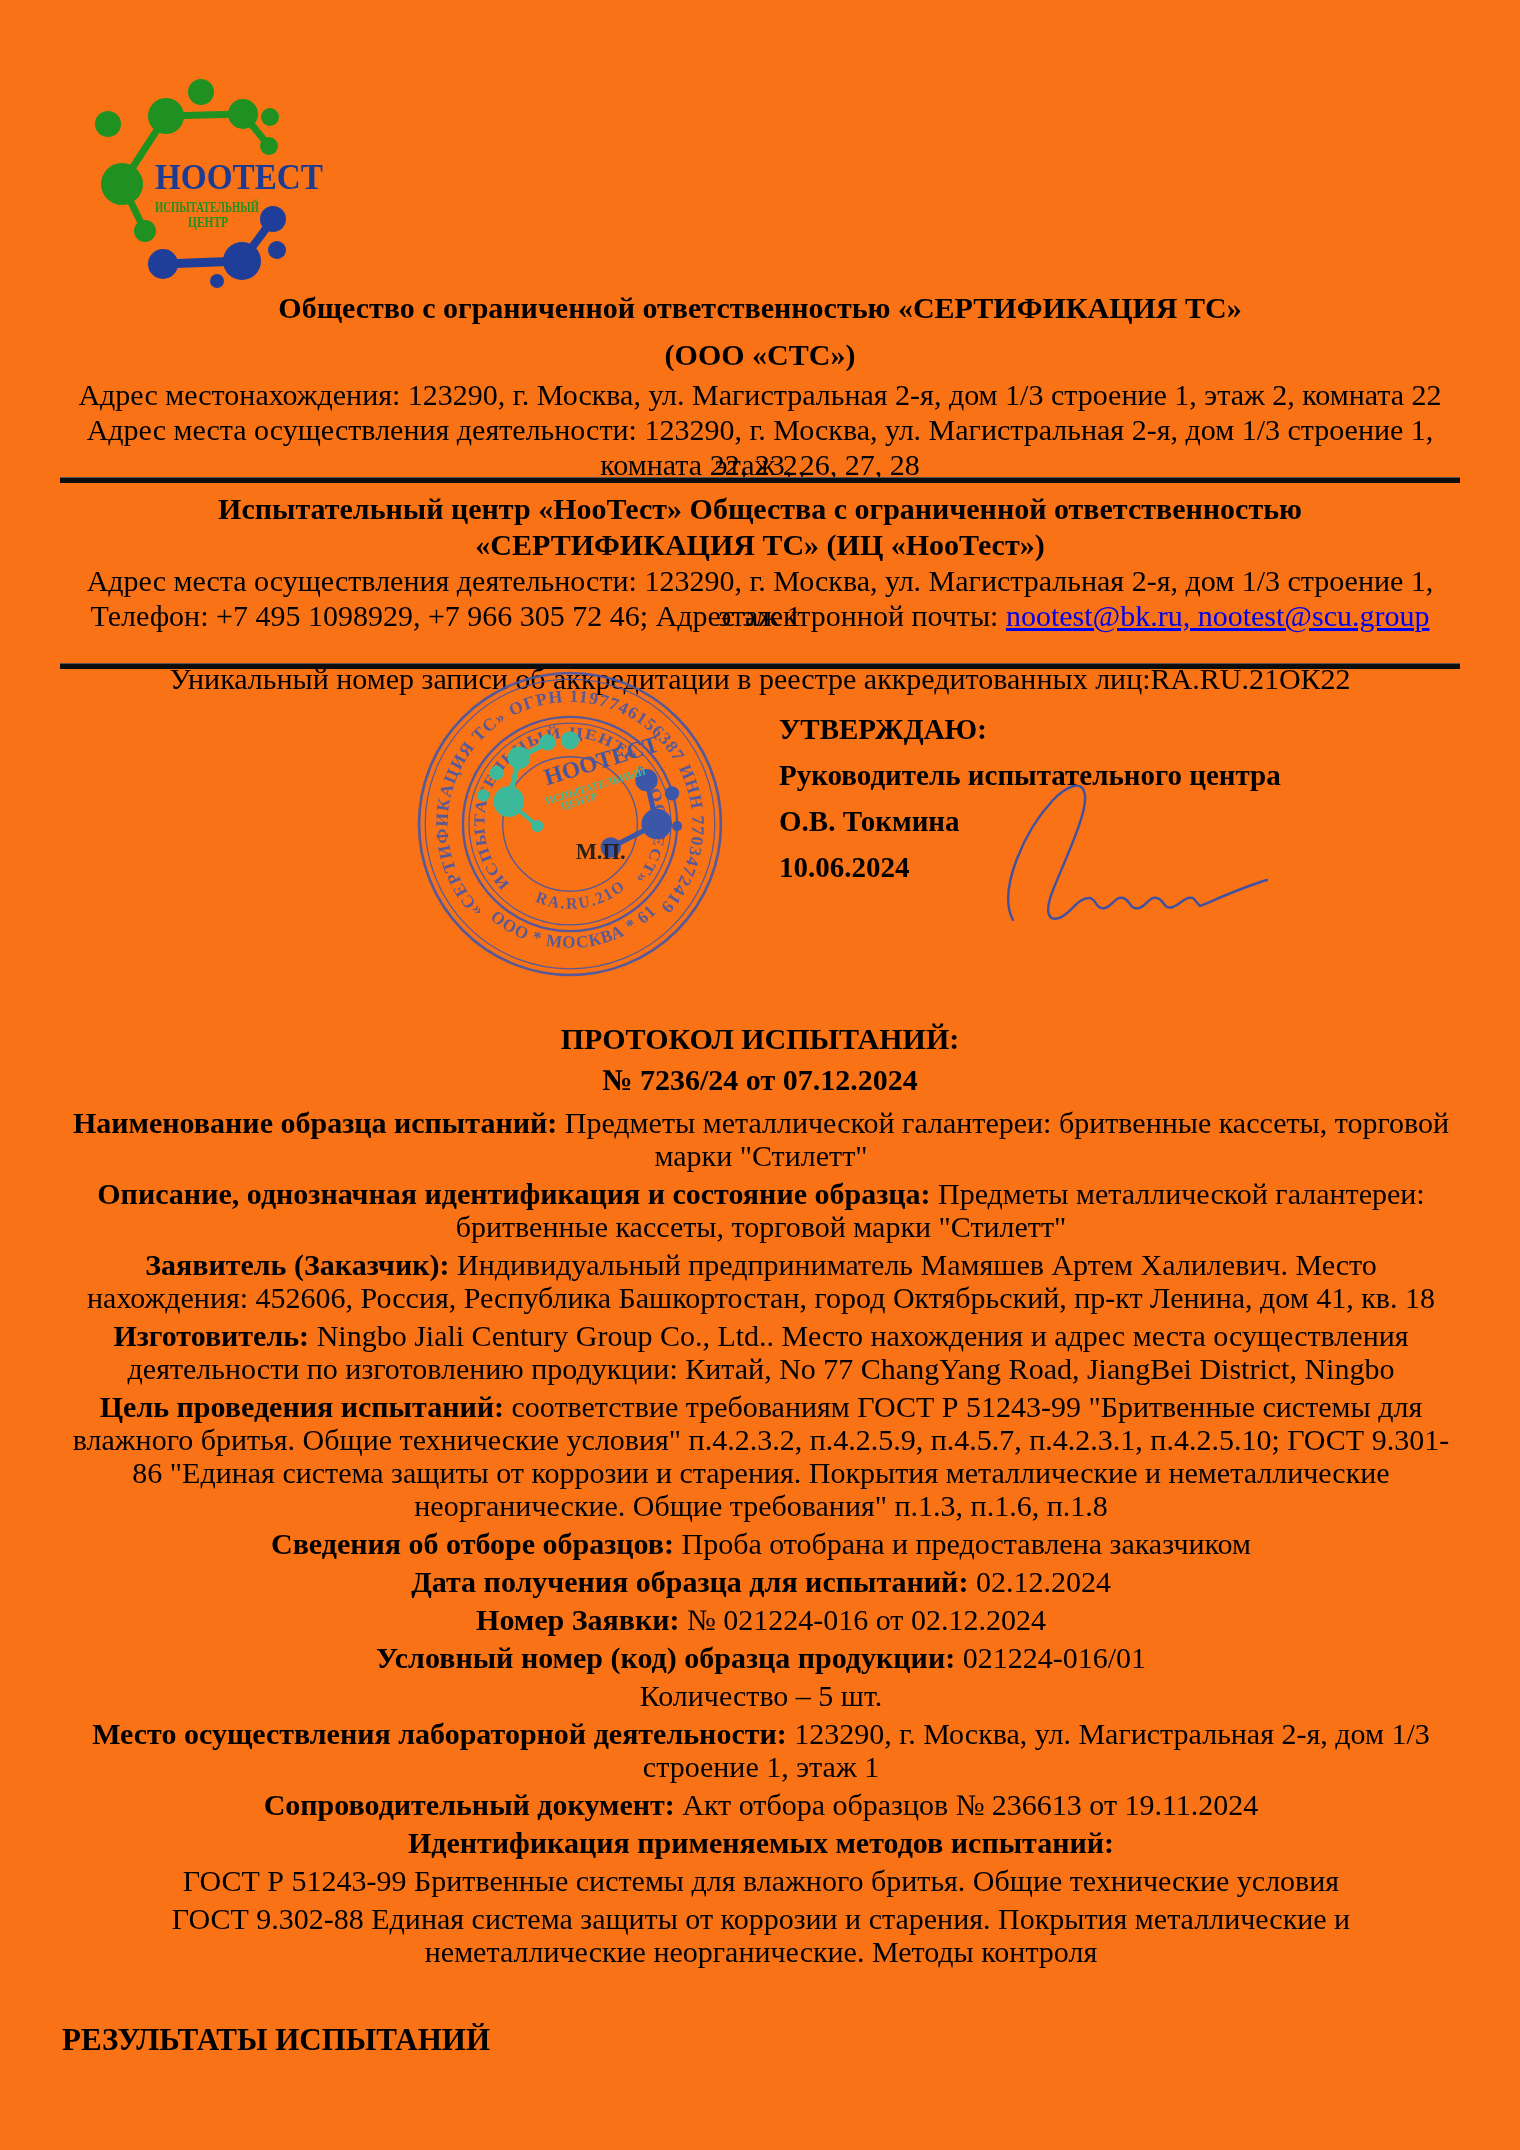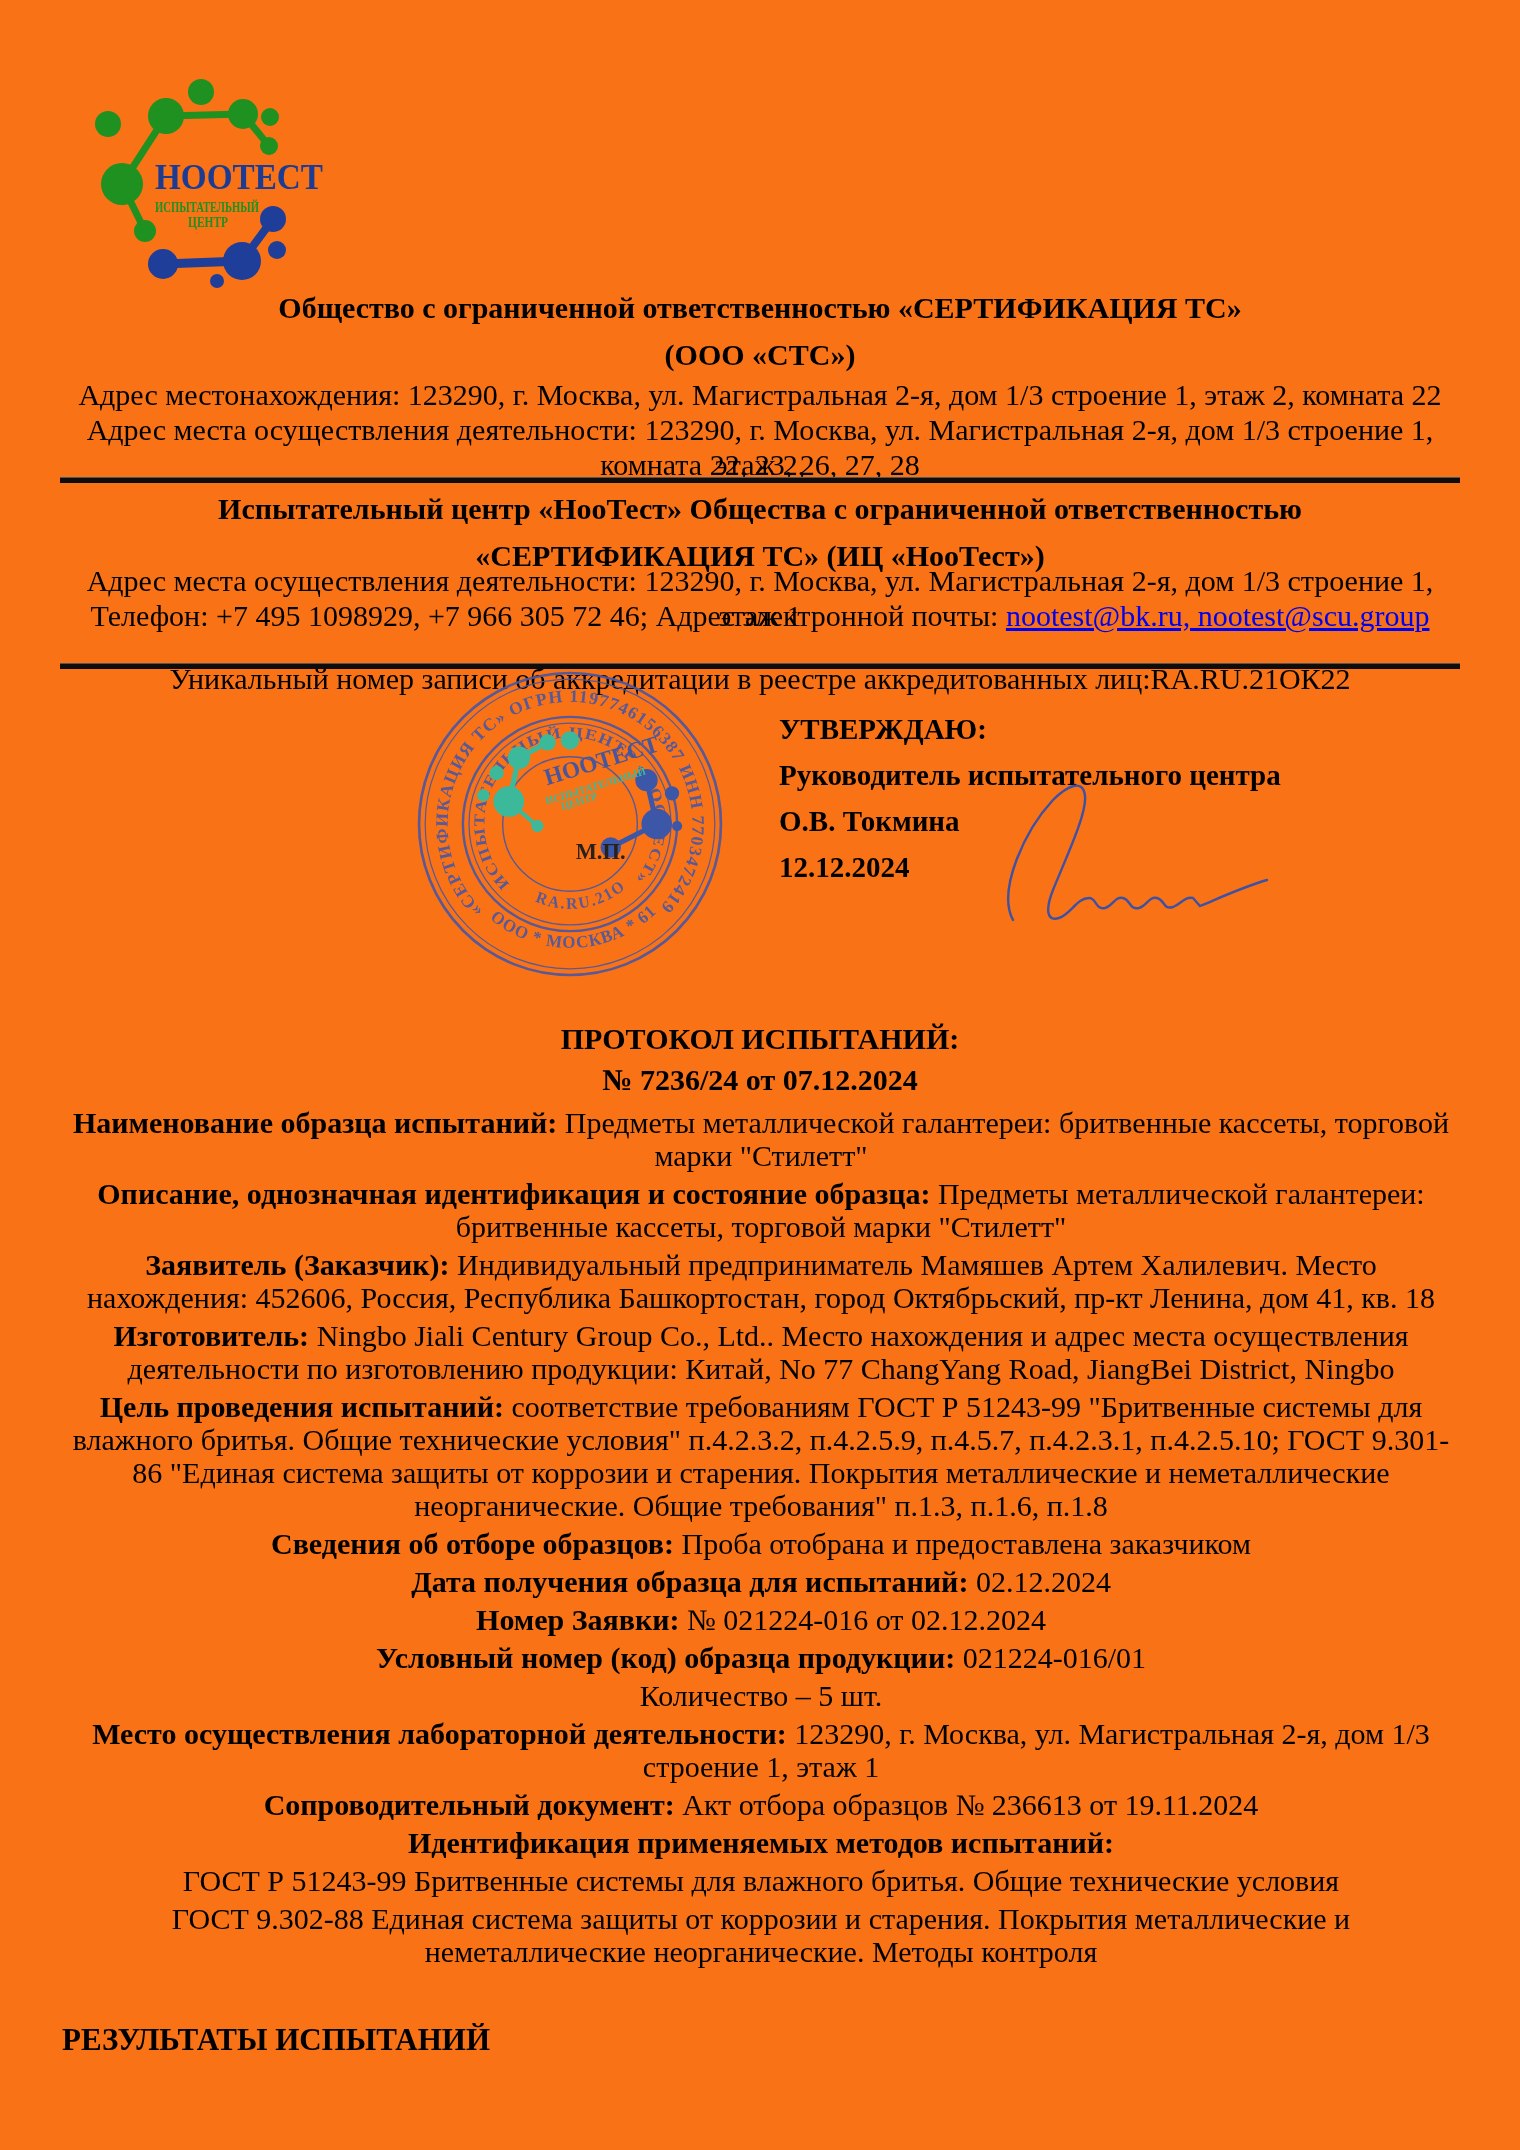--- a/index.html
+++ b/index.html
@@ -57,21 +57,21 @@
 
   <div class="abs centerline b" style="top:290px;">Общество с ограниченной ответственностью «СЕРТИФИКАЦИЯ ТС»</div>
   <div class="abs centerline b" style="top:337px;">(ООО «СТС»)</div>
   <div class="abs centerline" style="top:377px;">Адрес местонахождения: 123290, г. Москва, ул. Магистральная 2-я, дом 1/3 строение 1, этаж 2, комната 22</div>
   <div class="abs centerline" style="top:412px;">Адрес места осуществления деятельности: 123290, г. Москва, ул. Магистральная 2-я, дом 1/3 строение 1, этаж 2,</div>
   <div class="abs centerline" style="top:447px;">комната 22, 23, 26, 27, 28</div>
 
   <div class="abs rule" style="top:477px;"></div>
 
   <div class="abs centerline b" style="top:491px;">Испытательный центр «НооТест» Общества с ограниченной ответственностью</div>
-  <div class="abs centerline b" style="top:538px;">«СЕРТИФИКАЦИЯ ТС» (ИЦ «НооТест»)</div>
+  <div class="abs centerline b" style="top:527px;">«СЕРТИФИКАЦИЯ ТС» (ИЦ «НооТест»)</div>
   <div class="abs centerline" style="top:563px;">Адрес места осуществления деятельности: 123290, г. Москва, ул. Магистральная 2-я, дом 1/3 строение 1, этаж 1</div>
   <div class="abs centerline" style="top:598px;">
     <span>Телефон: +7 495 1098929, +7 966 305 72 46; Адрес электронной почты: </span><a class="email-link">nootest@bk.ru, nootest@scu.group</a>
   </div>
   <div class="abs centerline" style="top:661px;">Уникальный номер записи об аккредитации в реестре аккредитованных лиц:RA.RU.21ОК22</div>
 
   <div class="abs rule" style="top:663px;"></div>
 
   <svg class="abs stamp-svg" style="left:417px;top:671px;" width="306" height="306" viewBox="0 0 300 300">
     <defs>
@@ -125,21 +125,21 @@
       <text transform="translate(176,116) rotate(-17)" text-anchor="middle" font-size="10.5" font-weight="bold" fill="#2ebfa5">ИСПЫТАТЕЛЬНЫЙ</text>
       <text transform="translate(160,131) rotate(-17)" text-anchor="middle" font-size="10.5" font-weight="bold" fill="#2ebfa5">ЦЕНТР</text>
       <text x="180" y="184" text-anchor="middle" font-size="22" font-weight="bold" fill="#1a1a1a">М.П.</text>
     </g>
   </svg>
 
   <div class="abs approval">
     <div>УТВЕРЖДАЮ:</div>
     <div>Руководитель испытательного центра</div>
     <div>О.В. Токмина</div>
-    <div>12.12.2024</div>
+    <div>10.06.2024</div>
   </div>
 
   <svg class="abs" style="left:995px;top:770px;" width="280" height="175" viewBox="0 0 280 175">
     <path d="M 18 150 C 2 120, 30 60, 58 30 C 72 16, 88 8, 90 26 C 92 44, 70 90, 58 120
              C 50 140, 52 152, 64 148 C 76 144, 82 128, 94 128 C 102 128, 100 140, 110 138
              C 118 136, 120 126, 128 128 C 136 130, 134 140, 144 138 C 152 136, 154 126, 162 128
              C 170 130, 168 140, 178 137 C 186 134, 190 126, 198 128 L 205 136
              C 220 130, 245 118, 272 110" fill="none" stroke="#3f51a3" stroke-width="2.4" stroke-linecap="round"></path>
   </svg>
 

